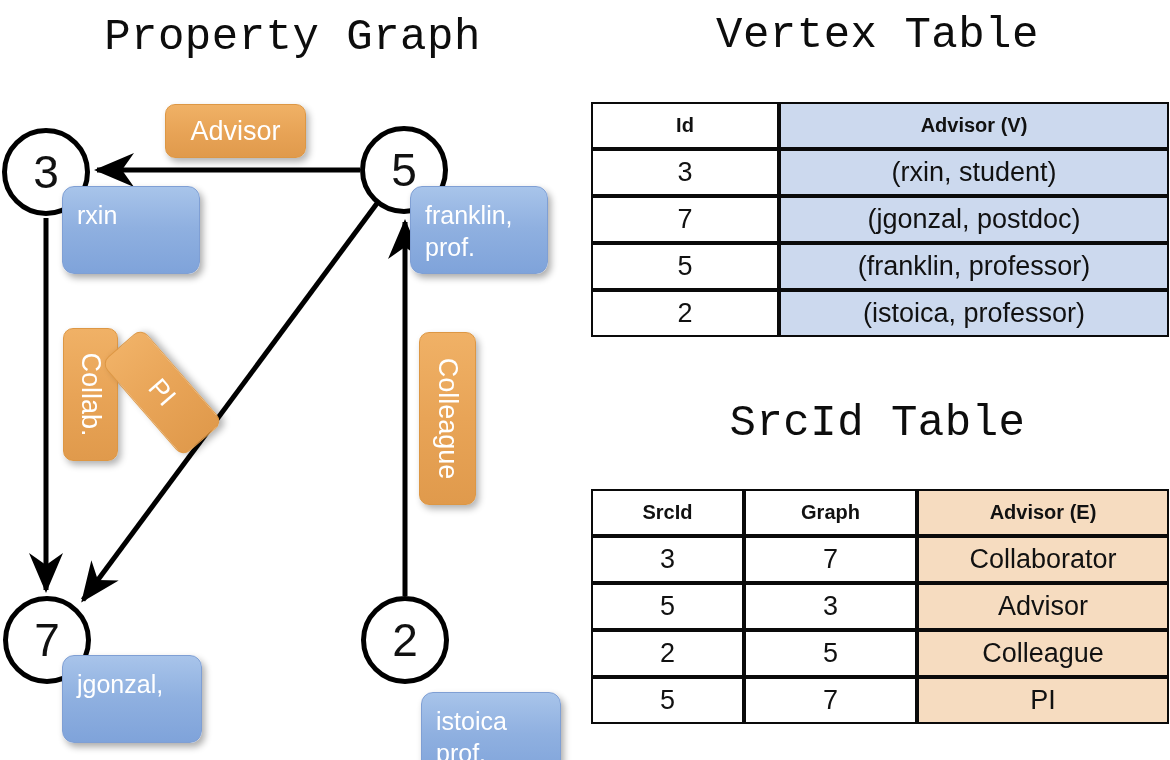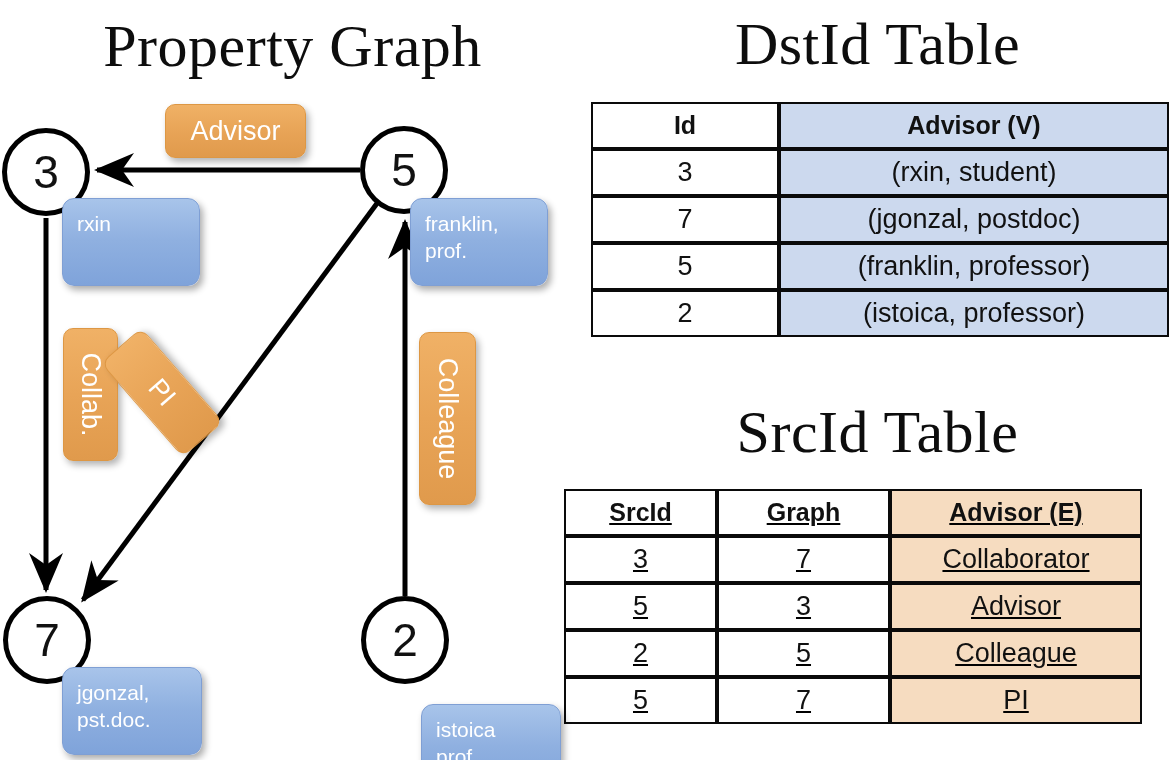--- a/index.html
+++ b/index.html
@@ -12,23 +12,23 @@
     height: 760px;
     position: relative;
     overflow: hidden;
     font-family: "Liberation Sans", sans-serif;
     color: #000000;
   }
 
   
   .title {
     position: absolute;
-    font-family: Liberation Serif, serif;
-    font-weight: 300;
-    font-size: 60px;
+    font-family: Liberation Mono, monospace;
+    font-weight: 300;
+    font-size: 44px;
     letter-spacing: 0.5px;
     color: #0d0d0d;
     white-space: nowrap;
     text-align: center;
   }
   #title-property-graph { left: 0px;   top: 12px;  width: 585px; }
   #title-vertex-table   { left: 585px; top: 10px;  width: 585px; }
   #title-edge-table     { left: 585px; top: 398px; width: 585px; }
 
   
@@ -67,26 +67,25 @@
   
   .prop-box {
     position: absolute;
     border-radius: 12px;
     background: linear-gradient(180deg, #a8c4ea 0%, #8fb0e0 48%, #7fa3da 100%);
     border: 1px solid #7f9fd4;
     box-shadow: 3px 4px 7px rgba(0,0,0,0.33);
     color: #ffffff;
     font-family: "Liberation Sans", sans-serif;
     font-weight: 300;
-    font-size: 21px;
+    font-size: 25px;
     line-height: 1.28;
     padding: 12px 0 0 14px;
     box-sizing: border-box;
     z-index: 8;
-    margin-top: 12px;
   }
   #prop-rxin     { left: 62px;  top: 186px; width: 138px; height: 88px; }
   #prop-franklin { left: 410px; top: 186px; width: 138px; height: 88px; }
   #prop-jgonzal  { left: 62px;  top: 655px; width: 140px; height: 88px; }
   #prop-istoica  { left: 421px; top: 692px; width: 140px; height: 88px; }
   .prop-line { display: block; white-space: nowrap; }
 
   
   .edge-label {
     position: absolute;
@@ -133,39 +132,39 @@
     text-align: center;
     font-weight: 300;
     font-size: 27px;
     color: #111;
     padding: 0;
     height: 47px;
     box-sizing: border-box;
   }
   .data-table th {
     font-weight: bold;
-    font-size: 25px;
+    font-size: 20px;
   }
   .vt-prop { background: #ccd9ee !important; }
   .et-prop { background: #f6dcc0 !important; }
 
   #vertex-table { left: 591px; top: 102px; }
   #vertex-table .col-id   { width: 188px; }
   #vertex-table .col-prop { width: 390px; }
 
-  #edge-table { left: 564px; top: 489px; text-decoration: underline; }
+  #edge-table { left: 591px; top: 489px; }
   #edge-table .col-src  { width: 153px; }
   #edge-table .col-dst  { width: 173px; }
   #edge-table .col-prop { width: 252px; }
 </style>
 </head>
 <body>
 
 <div class="title" id="title-property-graph">Property Graph</div>
-<div class="title" id="title-vertex-table">DstId Table</div>
+<div class="title" id="title-vertex-table">Vertex Table</div>
 <div class="title" id="title-edge-table">SrcId Table</div>
 
 <div id="graph-panel">
 
   <svg id="graph-svg" viewBox="0 0 585 760">
     <defs>
       <marker id="arrow" markerWidth="9" markerHeight="9" refX="7.4" refY="3.4" orient="auto" markerUnits="strokeWidth">
         <path d="M0,0 L8,3.4 L0,6.8 L2.4,3.4 Z" fill="#000"></path>
       </marker>
     </defs>
@@ -186,21 +185,20 @@
 
   <div class="prop-box" id="prop-rxin">
     <span class="prop-line">rxin</span>
   </div>
   <div class="prop-box" id="prop-franklin">
     <span class="prop-line">franklin,</span>
     <span class="prop-line">prof.</span>
   </div>
   <div class="prop-box" id="prop-jgonzal">
     <span class="prop-line">jgonzal,</span>
-    <span class="prop-line">pst.doc.</span>
   </div>
   <div class="prop-box" id="prop-istoica">
     <span class="prop-line">istoica</span>
     <span class="prop-line">prof.</span>
   </div>
 
   <div class="edge-label" id="edge-label-advisor">
     <span>Advisor</span>
   </div>
   <div class="edge-label" id="edge-label-collab">

